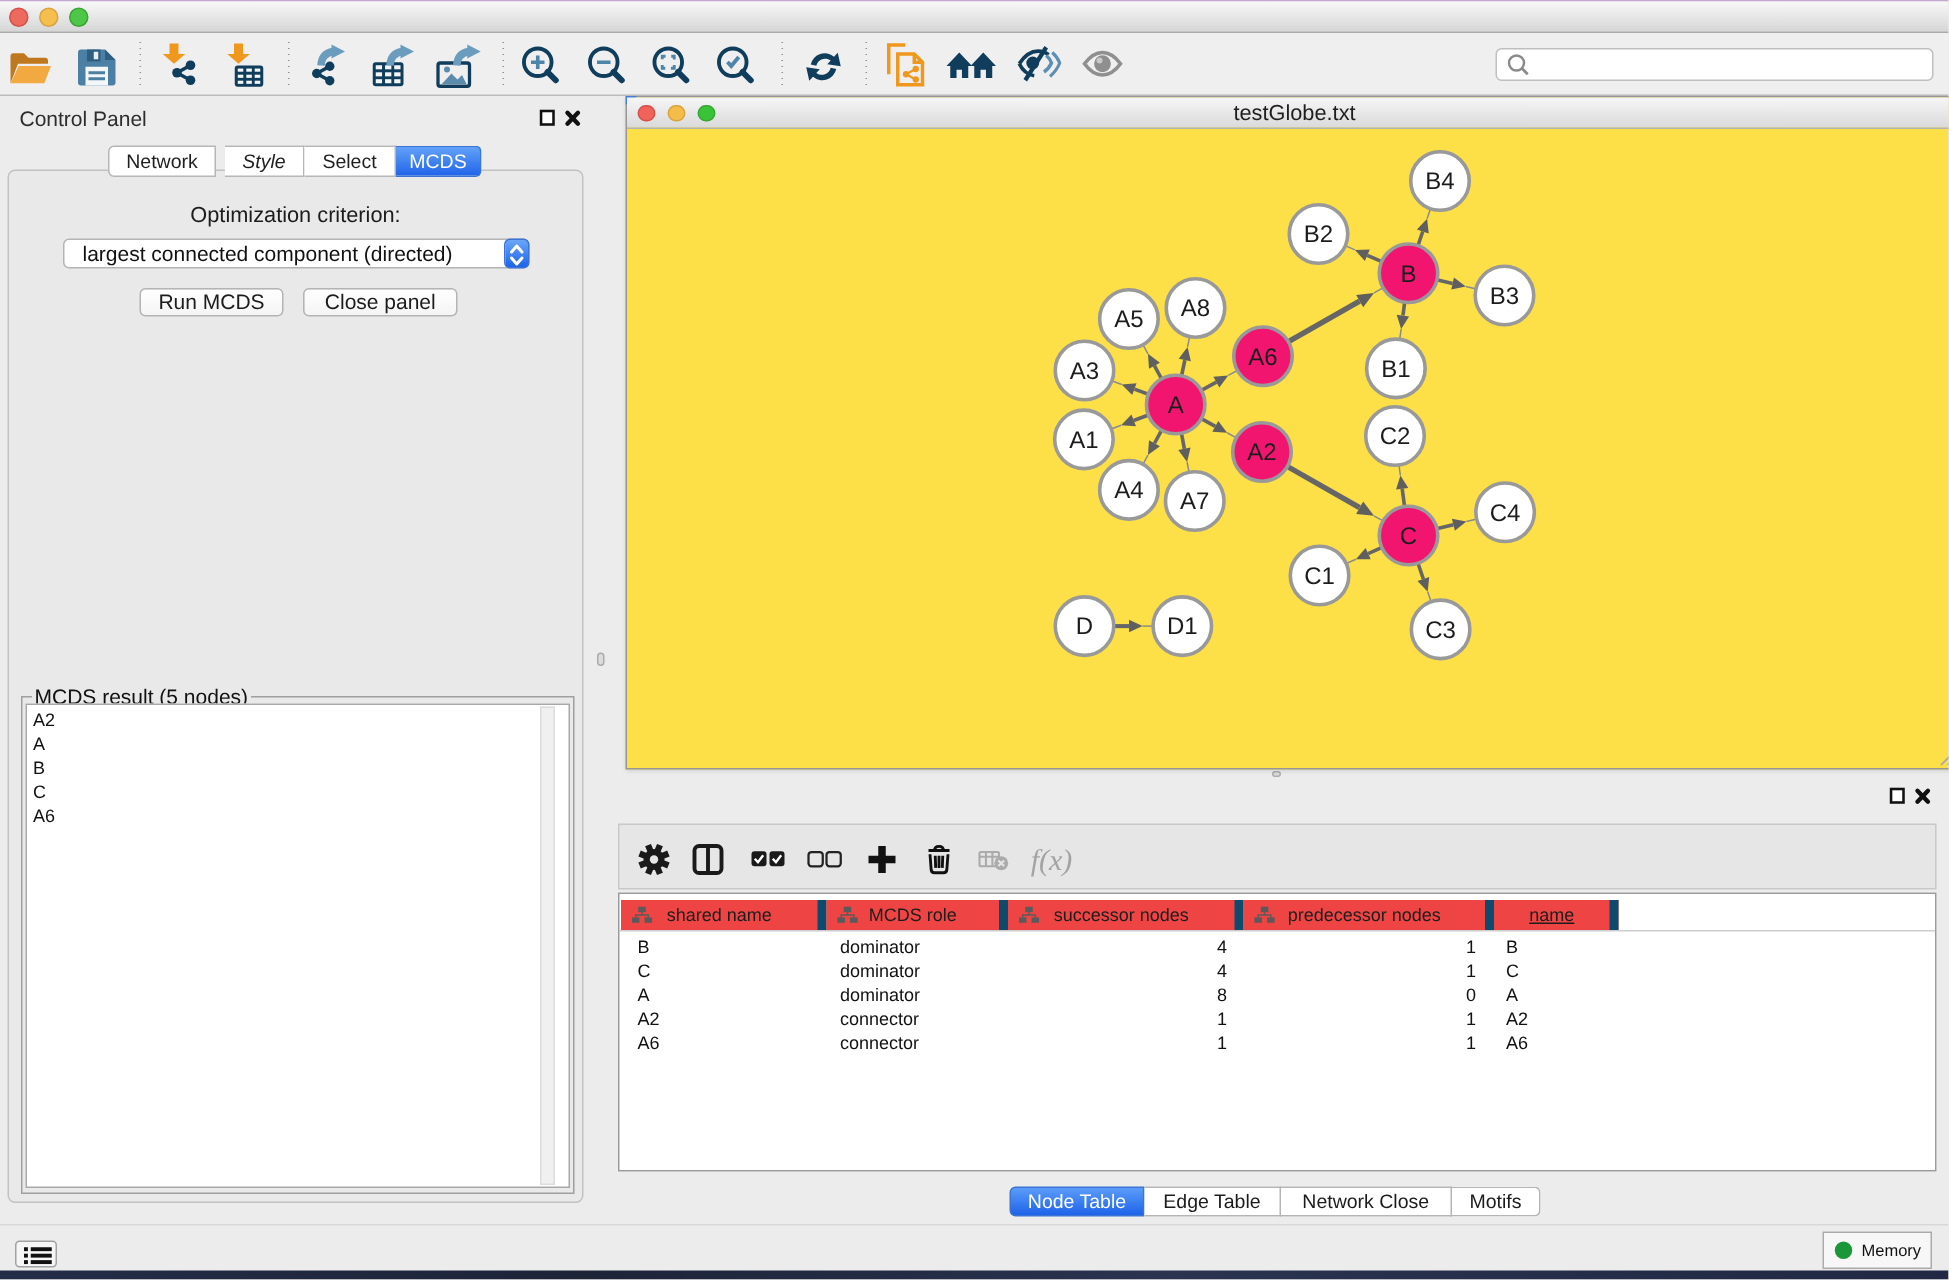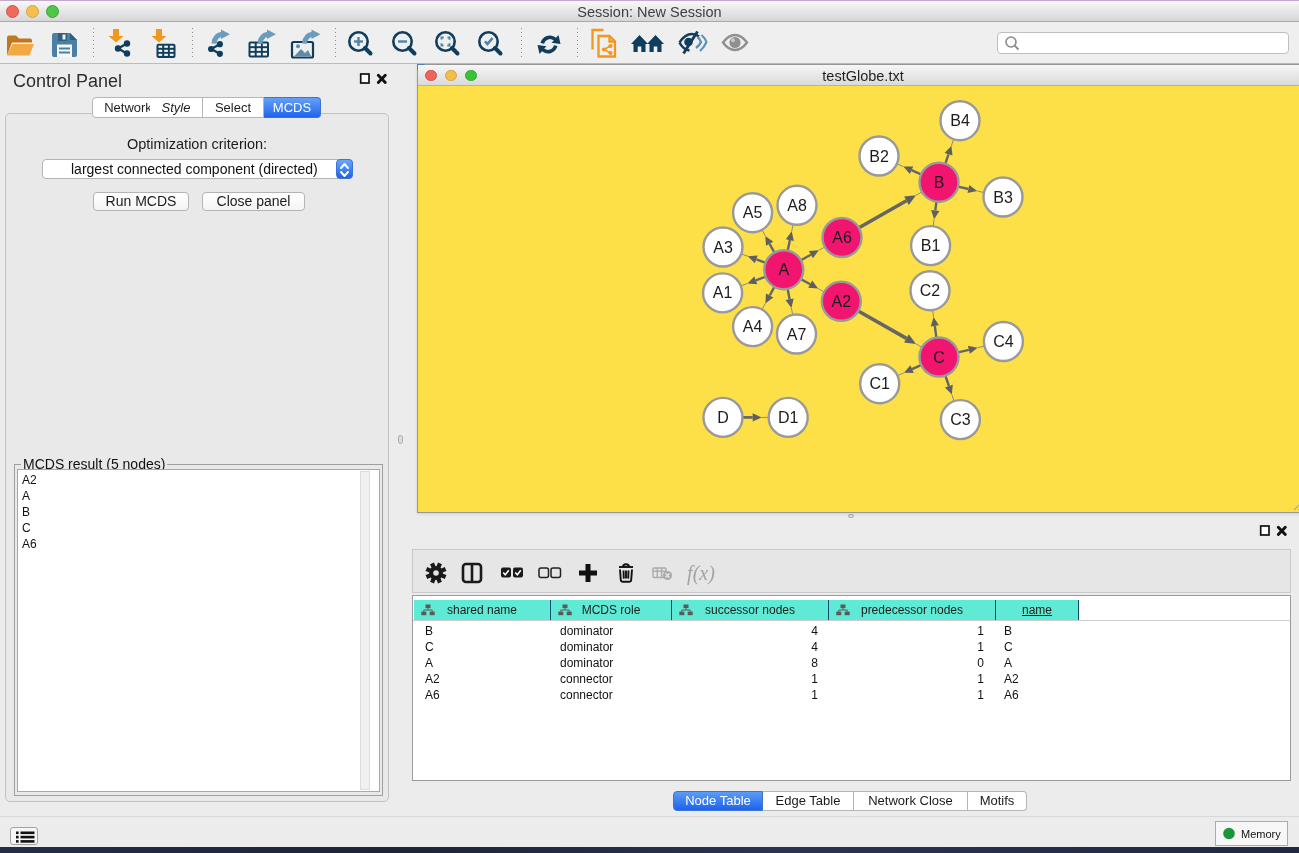--- a/index.html
+++ b/index.html
@@ -13,31 +13,31 @@
 #titlebar .title { position:absolute; left:0; right:0; top:3px; text-align:center;
   font-size:14.5px; color:#3e3e3e; }
 .tl { position:absolute; border-radius:50%; }
 #toolbar { left:0; top:22px; width:1299px; height:42px; background:#efefef;
   border-bottom:1px solid #bcbcbc; }
 .tsep { position:absolute; top:6px; height:31px; width:1px;
   background:repeating-linear-gradient(#8e8e8e 0 1px, transparent 1px 4px); }
 #searchbox { position:absolute; left:997px; top:10px; width:292px; height:22px;
   background:#fff; border:1px solid #bfbfbf; border-radius:4px; }
 
-#cp-title { left:13px; top:71px; font-size:18px; color:#2d2d2d; }
+#cp-title { left:13px; top:71px; font-size:14px; color:#2d2d2d; }
 #cp-panel { left:5px; top:113px; width:384px; height:689px; background:#e9e9e9;
   border:1px solid #c2c2c2; border-radius:5px; }
 .seg { position:absolute; top:97px; height:21px; background:#fff;
   border:1px solid #b6b6b6; font-size:13px; color:#1e1e1e; text-align:center;
   line-height:19px; }
 .seg.sel { background:linear-gradient(#63a1f8, #2065ea); color:#fff; border-color:#3c74d6; }
 #opt-label { left:0px; top:136px; width:394px; text-align:center; font-size:14.5px; color:#1c1c1c; }
 #cp-select { left:42px; top:159px; width:311px; height:20px; background:#fff;
   border:1px solid #b4b4b4; border-radius:4px; font-size:14px; color:#111;
-  line-height:19px; padding-left:28px; }
+  line-height:19px; padding-left:12px; }
 #cp-stepper { left:336px; top:159px; width:17px; height:20px; border-radius:4px;
   background:linear-gradient(#6aa7f9, #1b63ea); border:1px solid #3c74d6; }
 .btn { position:absolute; height:19px; background:linear-gradient(#ffffff,#f4f4f4);
   border:1px solid #b4b4b4; border-radius:4px; font-size:14px; color:#1c1c1c;
   text-align:center; line-height:17px; }
 #mcds-fs { left:14px; top:456px; width:369px; height:340px; }
 #mcds-fs fieldset { position:absolute; inset:0; border:1px solid #9f9f9f; }
 #mcds-fs legend { font-size:14px; color:#111; margin-left:6px; padding:0 2px; }
 #mcds-list { position:absolute; left:3px; top:13px; width:363px; height:323px;
   background:#fff; border:1px solid #a8a8a8; font-size:12px; color:#111; }
@@ -50,22 +50,22 @@
 #net-titlebar { position:absolute; left:0; top:0; right:0; height:21px;
   background:linear-gradient(#f6f6f6, #dadada); border-bottom:1px solid #b2b2b2; }
 #net-titlebar .title { position:absolute; left:0; right:0; top:2.5px; text-align:center;
   font-size:14.5px; color:#1f1f1f; }
 
 #tp-title { left:416px; top:525px; font-size:13px; color:#2d2d2d;margin-top:46px; }
 #tp-toolbar { left:412px; top:549px; width:879px; height:44px; background:#e6e6e6;
   border:1px solid #c9c9c9; }
 #tp-table { left:412px; top:595px; width:879px; height:186px; background:#fff;
   border:1px solid #9b9b9b; }
-.th { position:absolute; top:4px; height:20px; background:#5eead4;
-  border-right:1px solid #0c4a6e; font-size:12px; color:#1d1d1d; text-align:center;
+.th { position:absolute; top:4px; height:20px; background:#ef4444;
+  border-right:6px solid #0c4a6e; font-size:12px; color:#1d1d1d; text-align:center;
   line-height:20px; }
 #tp-hline { position:absolute; left:0; right:0; top:24px; border-top:1px solid #cdcdcd; }
 .td { position:absolute; font-size:12px; color:#111; height:16px; line-height:16px; }
 .tabs2 { position:absolute; top:791px; height:20px; background:#fff;
   border:1px solid #b5b5b5; font-size:13px; color:#1b1b1b; text-align:center;
   line-height:18px; }
 .tabs2.sel { background:linear-gradient(#5b9cf8, #1e63e9); color:#fff; border-color:#3c74d6; }
 
 #statusline { left:0; top:816px; width:1299px; height:0; border-top:1px solid #d8d8d8; }
 #listbtn { left:10px; top:827px; width:28px; height:18px; background:#f6f6f6;
@@ -76,21 +76,20 @@
   background:linear-gradient(90deg,#242d48,#1d2438 30%,#2a3350 60%,#202843); }
 .hsplit { position:absolute; background:#dcdcdc; border:1px solid #ababab; border-radius:3px; }
 </style>
 </head>
 <body>
 <div class="abs" id="topline"></div>
 <div class="abs" id="titlebar">
   <div class="tl" style="left:6.2px; top:4px;  width:13px; height:13px; background:#ee6a5f; border:0.5px solid #d55149;"></div>
   <div class="tl" style="left:26.2px; top:4px; width:13px; height:13px; background:#f5bf4f; border:0.5px solid #d9a33e;"></div>
   <div class="tl" style="left:46.2px; top:4px; width:13px; height:13px; background:#4ec748; border:0.5px solid #3aa435;"></div>
-  <div class="title">Session: New Session</div>
 </div>
 <div class="abs" id="toolbar">
   <div class="tsep" style="left:93px;"></div>
   <div class="tsep" style="left:192px;"></div>
   <div class="tsep" style="left:335px;"></div>
   <div class="tsep" style="left:521px;"></div>
   <div class="tsep" style="left:577px;"></div>
   <svg width="1299" height="42" viewBox="0 0 1299 42" style="position:absolute;left:0;top:0;" xmlns="http://www.w3.org/2000/svg">
       <g transform="translate(0,3.5)">
 <g>
@@ -212,21 +211,21 @@
 
 <div class="abs" id="cp-title">Control Panel</div>
 <svg class="abs" style="left:359px;top:72px;" width="30" height="14" viewBox="0 0 30 14" xmlns="http://www.w3.org/2000/svg">
     <rect x="1.7" y="2" width="8.3" height="9" fill="#fff" stroke="#111" stroke-width="1.7"></rect>
     <g stroke="#111" stroke-width="2.9" stroke-linecap="round">
       <line x1="19.3" y1="3.2" x2="26.3" y2="10.5"></line>
       <line x1="26.3" y1="3.2" x2="19.3" y2="10.5"></line>
     </g>
   </svg>
 <div class="abs" id="cp-panel"></div>
-<div class="seg" style="left:92px;  width:72px; border-radius:4px 0 0 4px;">Network</div>
+<div class="seg" style="left:72px;  width:72px; border-radius:4px 0 0 4px;">Network</div>
 <div class="seg" style="left:150px; width:53px; border-left:0;font-style:italic;">Style</div>
 <div class="seg" style="left:203px; width:61px; border-left:0;">Select</div>
 <div class="seg sel" style="left:264px; width:57px; border-left:0; border-radius:0 4px 4px 0;">MCDS</div>
 <div class="abs" id="opt-label">Optimization criterion:</div>
 <div class="abs" id="cp-select">largest connected component (directed)</div>
 <div class="abs" id="cp-stepper">
     <svg width="15" height="20" viewBox="0 0 15 20" style="position:absolute;left:0;top:0;" xmlns="http://www.w3.org/2000/svg">
       <path d="M4 8 L7.5 4 L11 8" stroke="#fff" stroke-width="2" fill="none" stroke-linecap="round" stroke-linejoin="round"></path>
       <path d="M4 12 L7.5 16 L11 12" stroke="#fff" stroke-width="2" fill="none" stroke-linecap="round" stroke-linejoin="round"></path>
     </svg>

